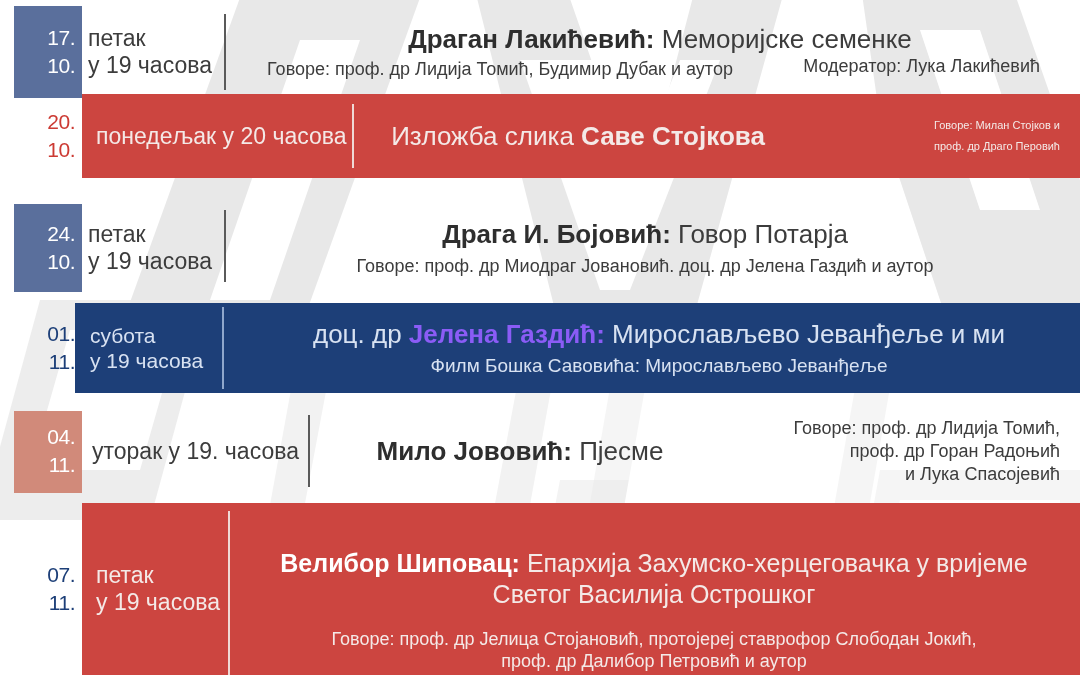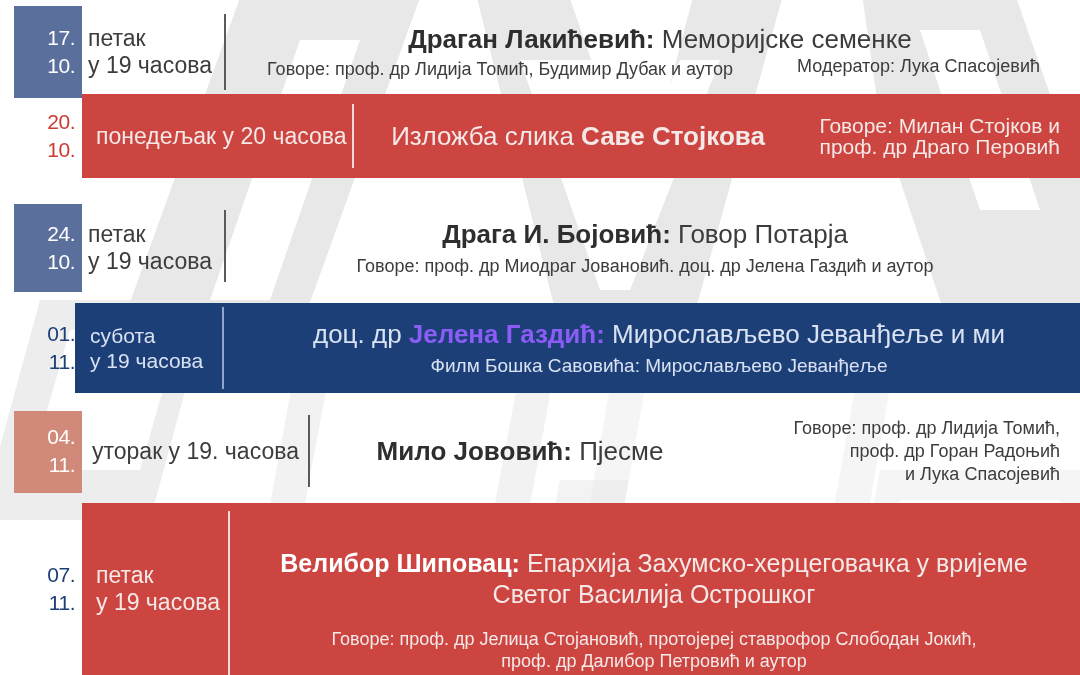--- a/index.html
+++ b/index.html
@@ -87,21 +87,21 @@
     font-size:18px;
     line-height:22px;
     white-space:nowrap;
   }
   .speakers{
     position:absolute;
     box-sizing:border-box;
     display:flex;flex-direction:column;justify-content:center;
   }
   .speakers div{
-    font-size:21px;
+    font-size:11px;
     line-height:21px;
     white-space:nowrap;
   }
 
   
   .c-slate{background:#5a6f9c;}
   .c-red{background:#cc4540;}
   .c-navy{background:#1d3f78;}
   .c-salmon{background:#d18a7a;}
   .t-white{color:#ffffff;}
@@ -156,21 +156,21 @@
       <span class="w2">у 19 часова</span>
     </div>
     <div class="divider div-grey" style="left:224px;top:14px;height:76px;"></div>
     <div class="maincell" style="left:240px;width:840px;align-items:center;">
       <div class="title t-dark" style="margin-left:0;">
         <span class="nm">Драган Лакићевић:</span><span class="t-grey"> Меморијске семенке</span>
       </div>
       <div class="sub t-grey" style="margin-top:4px;margin-right:320px;">Говоре: проф. др Лидија Томић, Будимир Дубак и аутор</div>
     </div>
     <div class="speakers t-grey" style="right:20px;left:auto;top:56px;height:30px;width:auto;">
-      <div style="font-size:18px;text-align:right;position:absolute;right:20px;top:0;">Модератор: Лука Спасојевић</div>
+      <div style="font-size:18px;text-align:right;position:absolute;right:20px;top:0;">Модератор: Лука Лакићевић</div>
     </div>
   </div>
 
   <div class="row" style="top:94px;height:84px;">
     <div class="datecell t-red">
       <span class="d1">20.</span>
       <span class="d2">10.</span>
     </div>
     <div class="c-red" style="position:absolute;left:82px;top:0;width:998px;height:84px;"></div>
     <div class="whencell t-softwhite" style="left:96px;width:250px;justify-content:center;">

